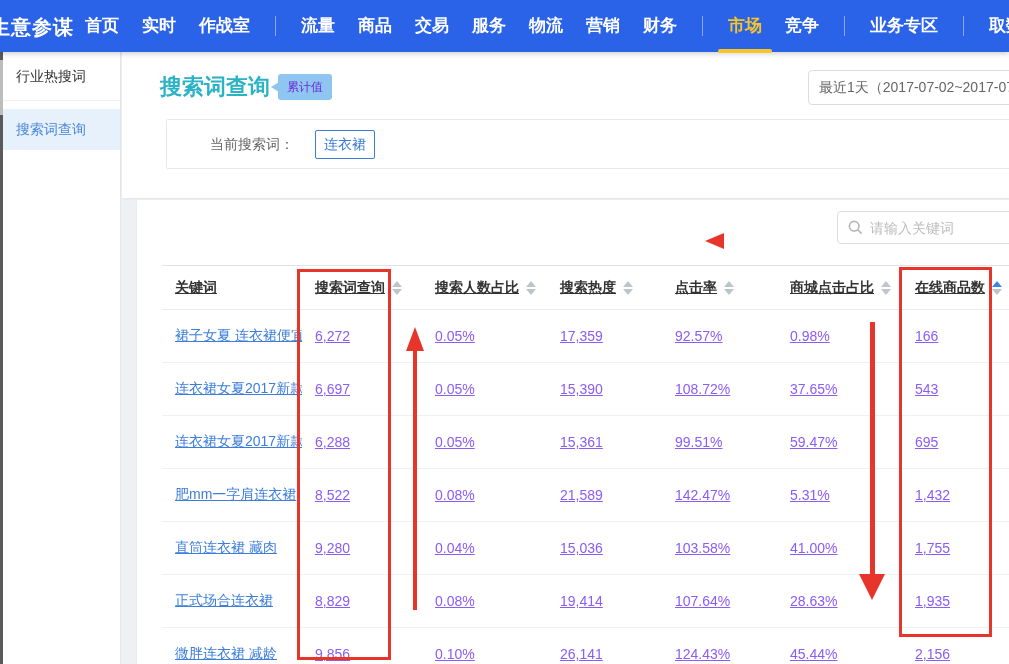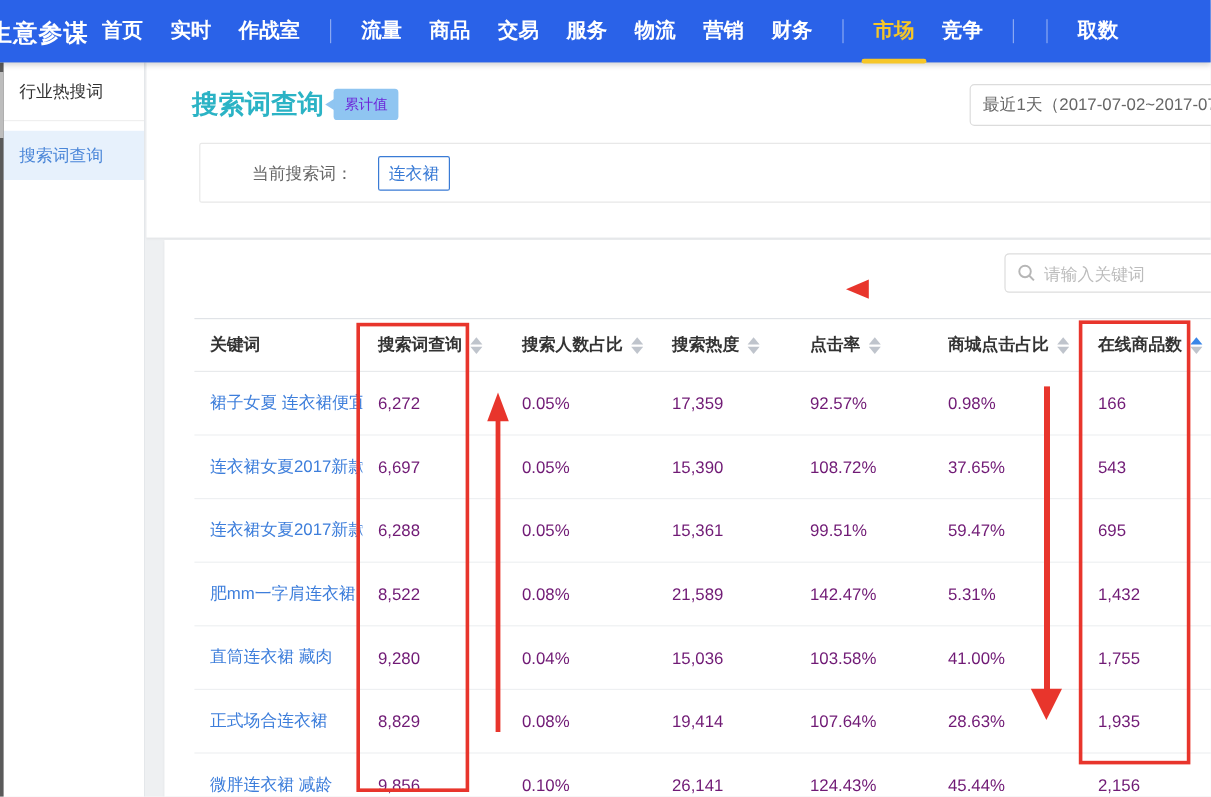--- a/index.html
+++ b/index.html
@@ -50,23 +50,23 @@
                 border-radius:4px; display:flex; align-items:center; padding-left:10px; background:#fff; }
   .search-box svg { flex:0 0 auto; }
   .search-box input { border:none; outline:none; font-size:14px; color:#555; margin-left:7px; width:170px;
                       font-family:inherit; background:transparent; }
   .search-box input::placeholder { color:#bcbcbc; }
 
   .table { position:absolute; left:25px; top:65px; width:890px; }
   .tr { display:flex; align-items:center; }
   .tr.thead { height:45px; border-top:1px solid #e0e3e7; border-bottom:1px solid #e8eaec; }
   .tr.body { height:53px; border-bottom:1px solid #eef0f2; }
-  .td, .th { padding-left:13px; font-size:14px; overflow:hidden; white-space:nowrap; }
+  .td, .th { padding-left:13px; font-size:14px; overflow:hidden; white-space:nowrap;text-decoration:underline; }
   .th { font-weight:bold; color:#333; display:flex; align-items:center; }
-  .td { color:#701a75; }
+  .td { color:#8b5cf6; }
   .td.keyword { color:#3d7edb; cursor:pointer; }
   .c0{width:140px}.c1{width:120px}.c2{width:125px}.c3{width:115px}.c4{width:115px}.c5{width:125px}.c6{width:150px}
   .sort { display:inline-flex; flex-direction:column; gap:2px; margin-left:7px; cursor:pointer; }
   .sort i { display:block; width:0; height:0; border-left:5px solid transparent; border-right:5px solid transparent; }
   .sort .up { border-bottom:6px solid #bfc4cc; }
   .sort .dn { border-top:6px solid #bfc4cc; }
   .sort.asc .up { border-bottom-color:#3a86e8; }
 
   
   .ann { position:absolute; z-index:40; pointer-events:none; }
@@ -96,20 +96,21 @@
       <span class="nav-item">商品</span>
       <span class="nav-item">交易</span>
       <span class="nav-item">服务</span>
       <span class="nav-item">物流</span>
       <span class="nav-item">营销</span>
       <span class="nav-item">财务</span>
       <span class="nav-divider"></span>
       <span class="nav-item active">市场</span>
       <span class="nav-item">竞争</span>
       <span class="nav-divider"></span>
+      <span class="nav-item">业务专区</span>
       <span class="nav-divider"></span>
       <span class="nav-item">取数</span>
     </nav>
 </header>
 
 <aside class="sidebar">
   <div class="side-scroll">
       <i class="thumb"></i>
     </div>
   <div id="sidebar-items">

